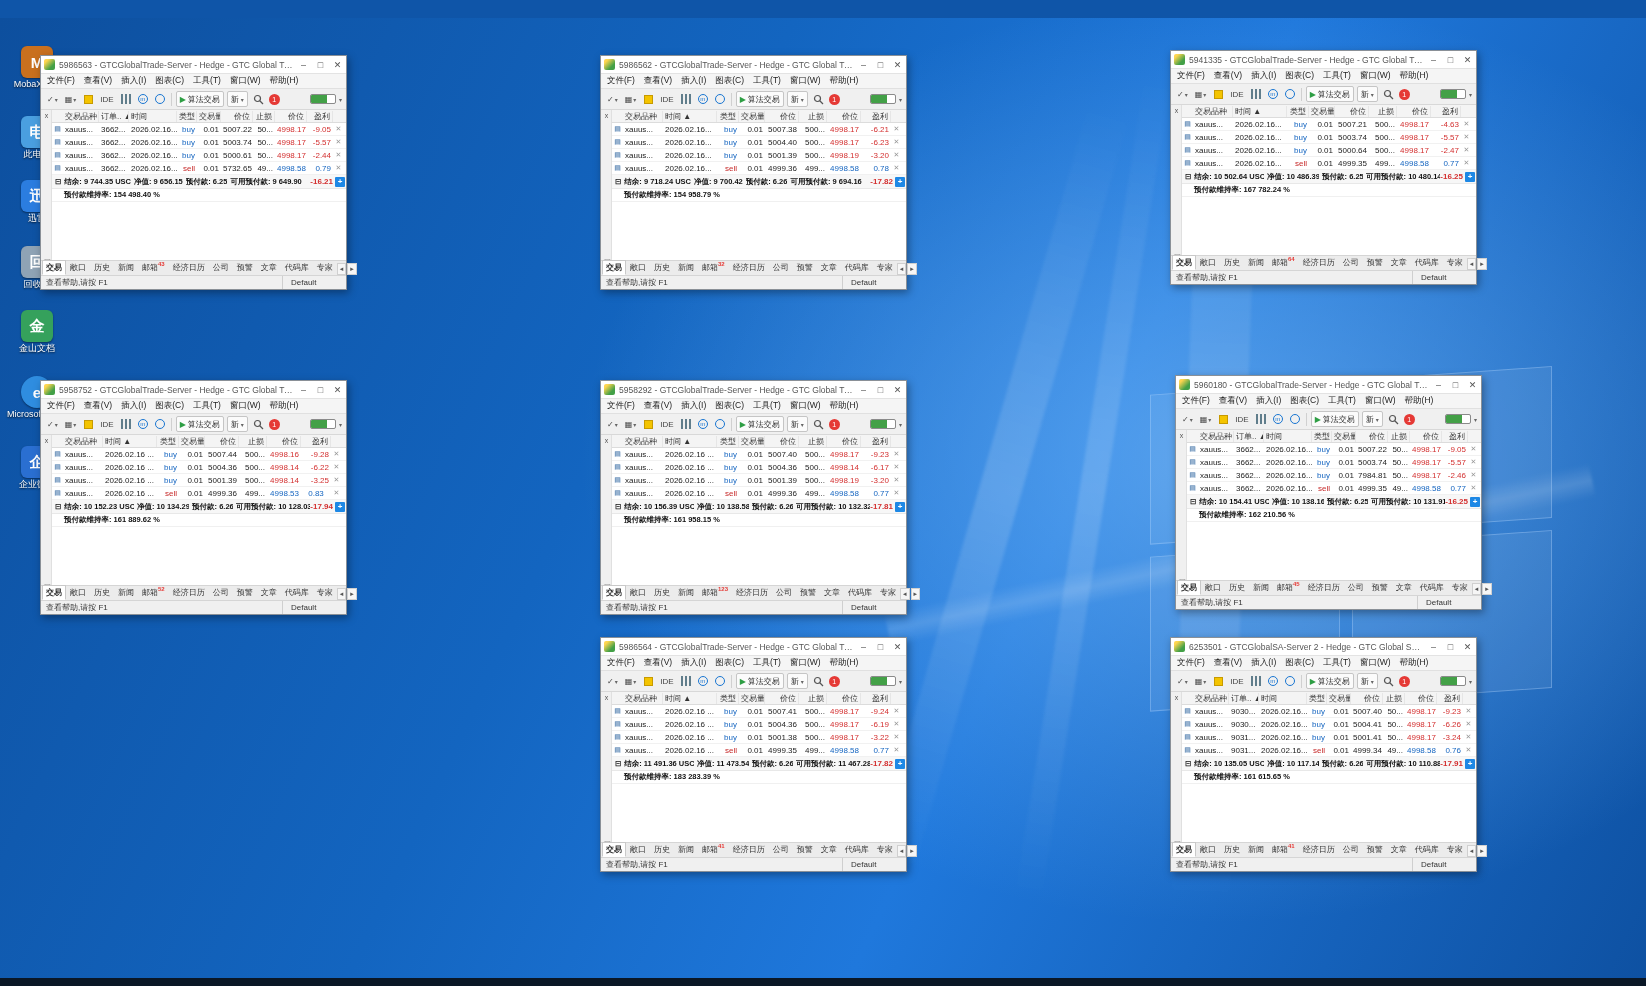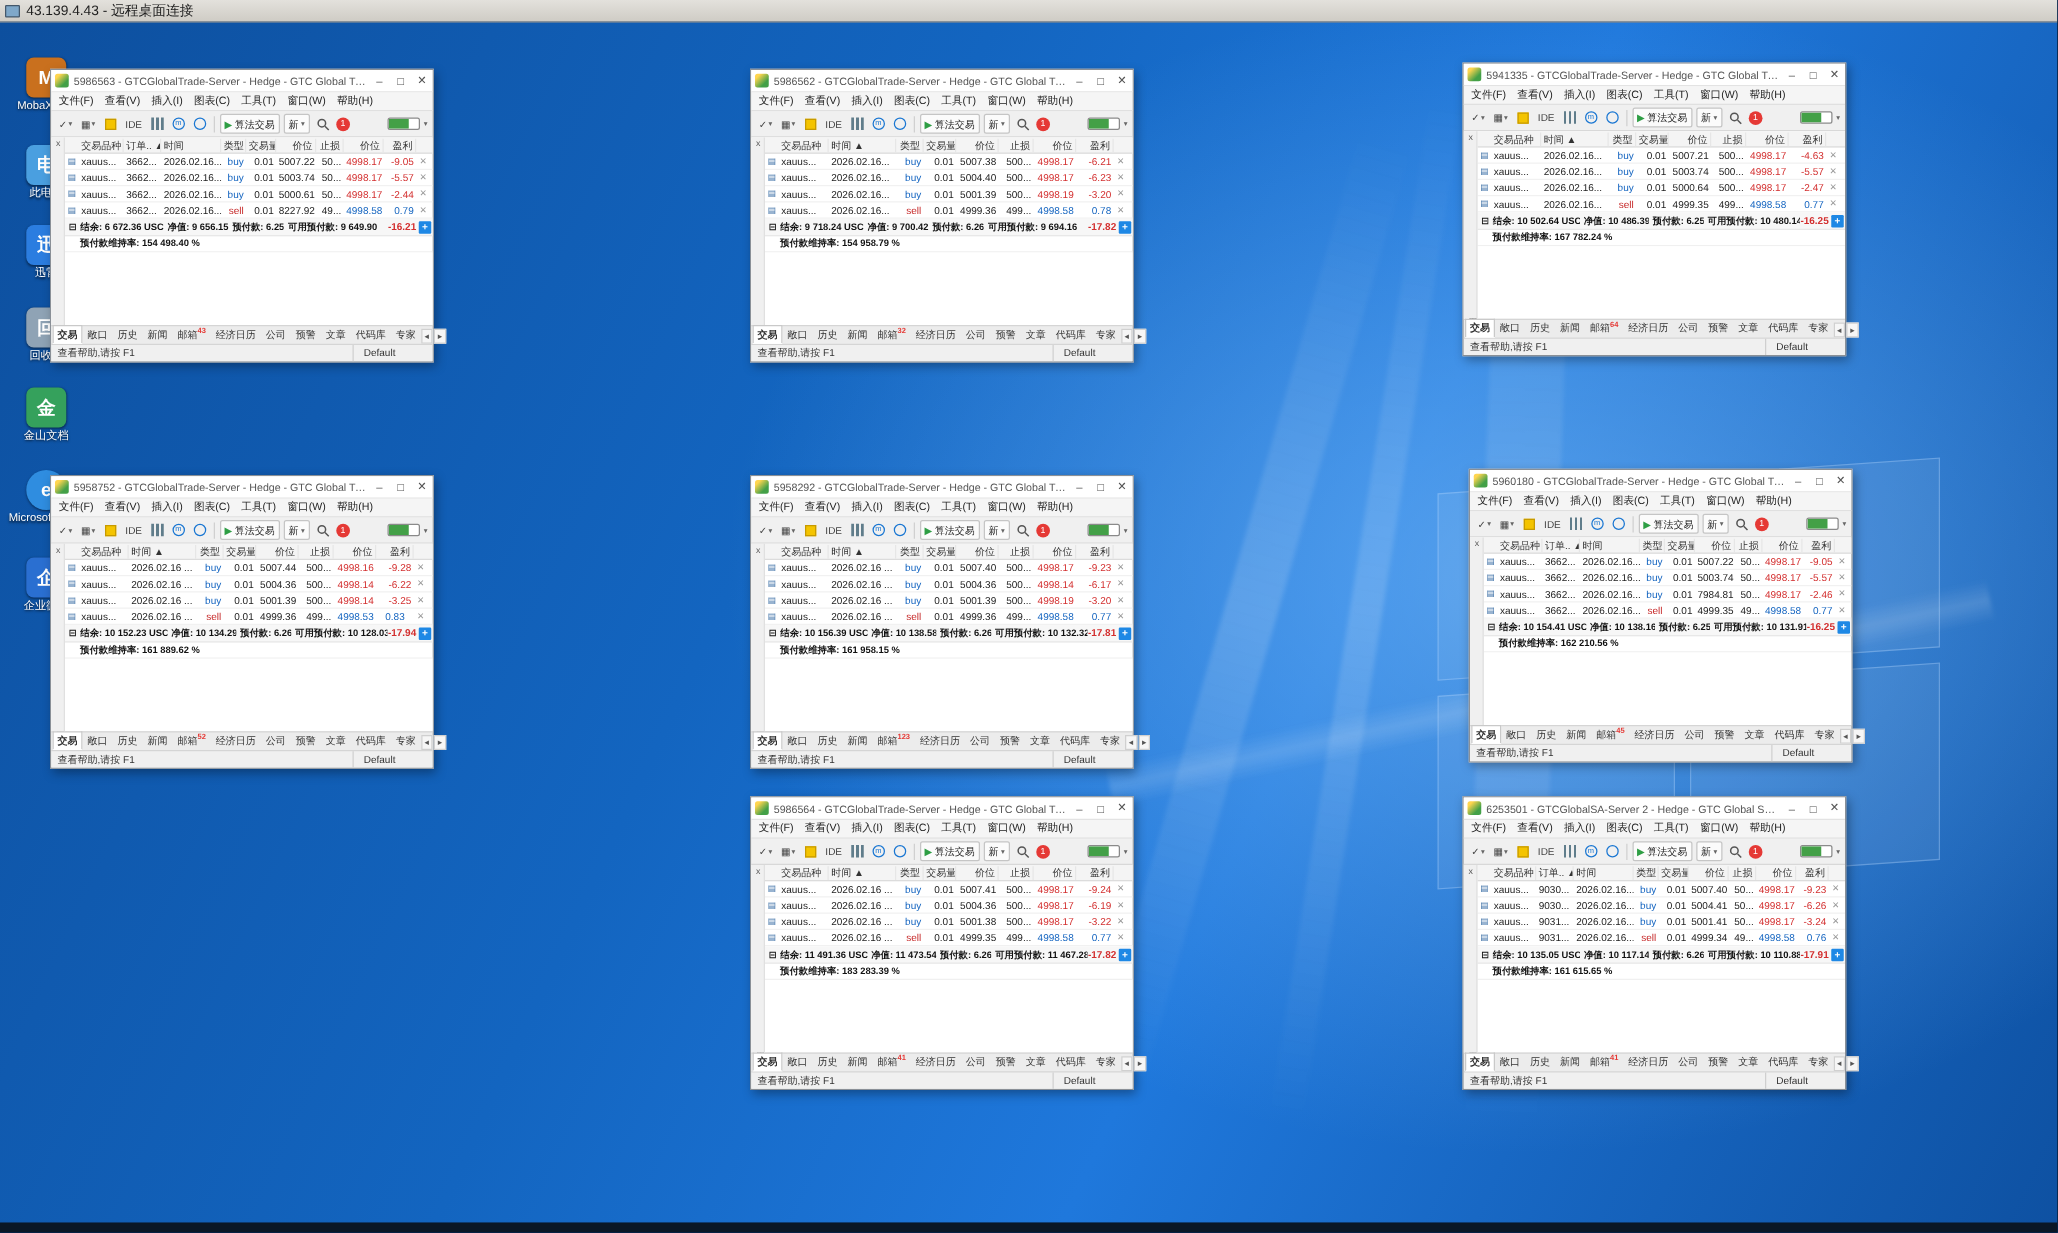--- a/index.html
+++ b/index.html
@@ -83,24 +83,20 @@
 
   .statusbar { height:14px; display:flex; align-items:center; background:#f0f0f0; border-top:1px solid #d5d5d5; flex:none; }
   .statusbar .sl { font-size:8px; color:#333; padding-left:5px; flex:1; white-space:nowrap; overflow:hidden; }
   .statusbar .sr { font-size:8px; color:#333; border-left:1px solid #cfcfcf; padding:0 8px; height:100%; display:flex; align-items:center; min-width:64px; }
 </style>
 </head>
 <body>
 
 <div class="screen">
 
-  <div class="remote-bar">
-    <span class="rdp-ico"></span>
-    <span>43.139.4.43 - 远程桌面连接</span>
-  </div>
 
   <div class="desktop">
     <div class="beam" style="left:980px;top:80px;width:42px;height:780px;transform:rotate(16deg);"></div>
     <div class="beam" style="left:1080px;top:60px;width:26px;height:820px;transform:rotate(9deg);"></div>
     <div class="beam" style="left:1185px;top:40px;width:60px;height:850px;transform:rotate(2deg);opacity:.9;"></div>
     <div class="beam" style="left:880px;top:520px;width:720px;height:34px;transform:rotate(-12deg);"></div>
     <div class="logo-pane" style="left:1150px;top:370px;width:190px;height:150px;"></div>
     <div class="logo-pane" style="left:1352px;top:355px;width:200px;height:152px;"></div>
     <div class="logo-pane" style="left:1150px;top:532px;width:190px;height:155px;"></div>
     <div class="logo-pane" style="left:1352px;top:519px;width:200px;height:158px;"></div>
@@ -243,29 +239,29 @@
                 <span class="tcell c-loss" style="width: 26px; text-align: right;">-2.44</span>
                 <span class="rx">✕</span>
               </div>
               <div class="trow">
                 <span class="ric">▤</span>
                 <span class="tcell" style="width: 36px; text-align: left;">xauus...</span>
                 <span class="tcell" style="width: 30px; text-align: left;">3662...</span>
                 <span class="tcell" style="width: 48px; text-align: left;">2026.02.16...</span>
                 <span class="tcell c-sell" style="width: 20px; text-align: right;">sell</span>
                 <span class="tcell" style="width: 24px; text-align: right;">0.01</span>
-                <span class="tcell" style="width: 32px; text-align: right;">8227.92</span>
+                <span class="tcell" style="width: 32px; text-align: right;">5732.65</span>
                 <span class="tcell" style="width: 22px; text-align: right;">49...</span>
                 <span class="tcell c-gain" style="width: 32px; text-align: right;">4998.58</span>
                 <span class="tcell c-gain" style="width: 26px; text-align: right;">0.79</span>
                 <span class="rx">✕</span>
               </div>
               <div class="sumrow">
                 <span class="col">⊟</span>
-                <span class="col">结余: 6 672.36 USC</span>
+                <span class="col">结余: 9 744.35 USC</span>
                 <span class="col">净值: 9 656.15</span>
                 <span class="col">预付款: 6.25</span>
                 <span class="col">可用预付款: 9 649.90</span>
                 <span class="tot c-loss">-16.21</span>
                 <span class="plusbox">+</span>
               </div>
               <div class="mlrow">预付款维持率: 154 498.40 %</div>
               <div class="filler"></div>
             </div>
           </div>

